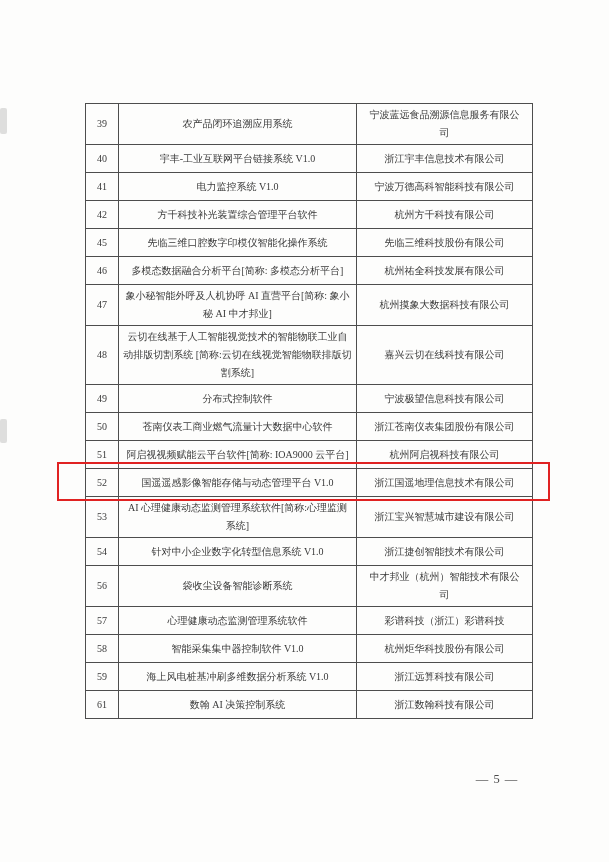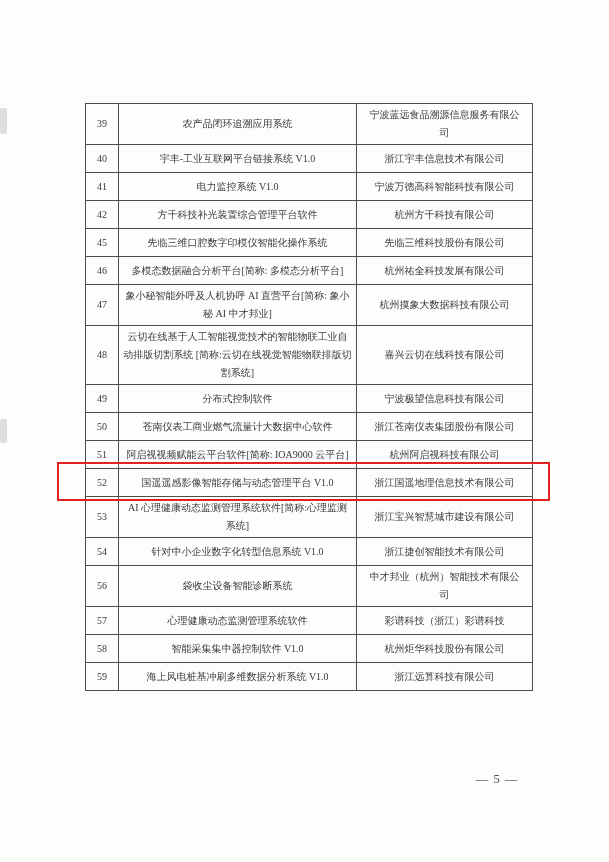--- a/index.html
+++ b/index.html
@@ -153,19 +153,24 @@
         <tr>
           <td class="c-no">58</td>
           <td class="c-name">智能采集集中器控制软件 V1.0</td>
           <td class="c-company">杭州炬华科技股份有限公司</td>
         </tr>
         <tr>
           <td class="c-no">59</td>
           <td class="c-name">海上风电桩基冲刷多维数据分析系统 V1.0</td>
           <td class="c-company">浙江远算科技有限公司</td>
         </tr>
+        <tr>
+          <td class="c-no">61</td>
+          <td class="c-name">数翰 AI 决策控制系统</td>
+          <td class="c-company">浙江数翰科技有限公司</td>
+        </tr>
       </tbody>
   </table>
 
   <div class="red-box" id="red-box" style="left: 57px; top: 462px; width: 489px; height: 35px; border-color: rgb(224, 34, 34);"></div>
 
   <div class="footer-pagenum">— 5 —</div>
 </div>
 
 </body></html>

